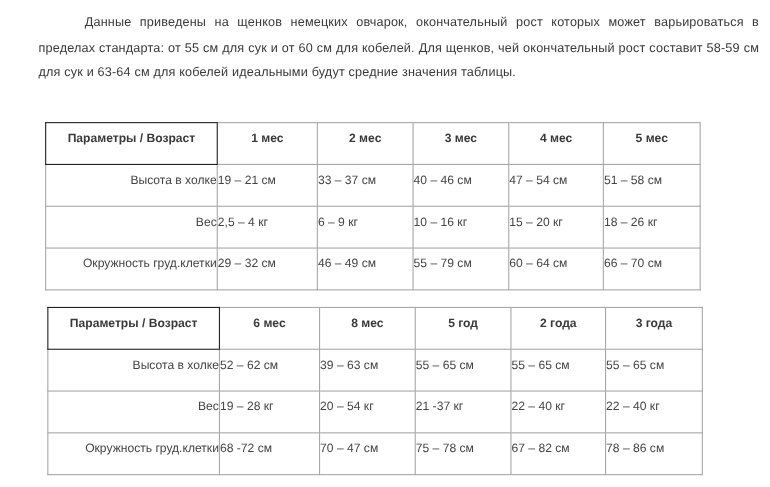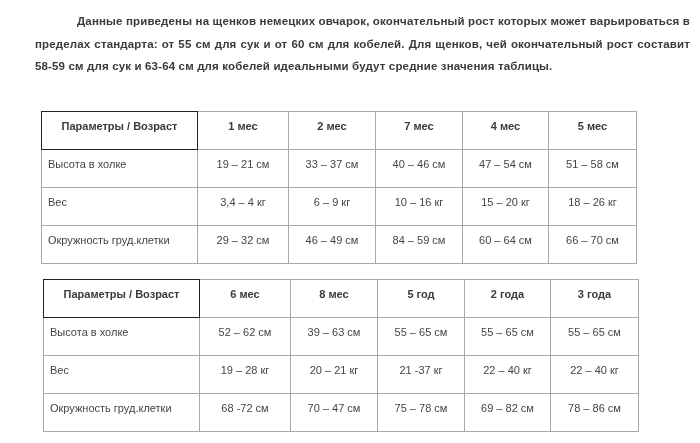--- a/index.html
+++ b/index.html
@@ -2,40 +2,40 @@
 <html><head>
 <meta charset="utf-8">
 <style>
   html, body { margin: 0; padding: 0; }
   body {
     width: 700px; height: 443px; background: #ffffff; position: relative; overflow: hidden;
     font-family: "Liberation Sans", "DejaVu Sans", sans-serif; color: #333333;
   }
   .intro {
     position: absolute; left: 35px; top: 10px; width: 655px;
-    font-size: 11.5px; font-weight: bold; color: #3a3a3a; line-height: 22.5px;
+    font-size: 11.5px; font-weight: normal; color: #3a3a3a; line-height: 22.5px;
     text-align: justify; letter-spacing: 0.15px;
   }
   .intro .indent { display: inline-block; width: 42px; }
   table.growth {
     position: absolute; border-collapse: collapse; table-layout: fixed;
     font-size: 11px; color: #444444;
   }
   table.growth td, table.growth th {
     border: 1px solid #a8a8a8; vertical-align: top; padding: 0; margin-left: 37px;
   }
   table.growth th {
     font-weight: bold; color: #3a3a3a; height: 38px; text-align: center; padding-top: 8px;
     box-sizing: border-box;
   }
   table.growth th.corner { border: 1.5px solid #222222; }
   table.growth td {
-    height: 38px; box-sizing: border-box; padding-top: 8px; text-align: center;
+    height: 38px; box-sizing: border-box; padding-top: 8px; text-align: left;
   }
-  table.growth td.param { text-align: left; padding-left: 6px; }
+  table.growth td.param { text-align: right; padding-left: 6px; }
   #t1 { left: 41px; top: 111px; width: 595px; }
   #t2 { left: 43px; top: 279px; width: 595px; }
   col.c0 { width: 156px; }
   col.c1 { width: 91px; }
   col.c2 { width: 87px; }
   col.c3 { width: 87px; }
   col.c4 { width: 86px; }
   col.c5 { width: 88px; }
 </style>
 </head>
@@ -50,45 +50,45 @@
       <col class="c2">
       <col class="c3">
       <col class="c4">
       <col class="c5">
     </colgroup>
   <tbody>
       <tr>
     <th class="corner">Параметры / Возраст</th>
     <th>1 мес</th>
     <th>2 мес</th>
-    <th>7 мес</th>
+    <th>3 мес</th>
     <th>4 мес</th>
     <th>5 мес</th>
   </tr>
   <tr>
     <td class="param">Высота в холке</td>
     <td>19 – 21 см</td>
     <td>33 – 37 см</td>
     <td>40 – 46 см</td>
     <td>47 – 54 см</td>
     <td>51 – 58 см</td>
   </tr>
   <tr>
     <td class="param">Вес</td>
-    <td>3,4 – 4 кг</td>
+    <td>2,5 – 4 кг</td>
     <td>6 – 9 кг</td>
     <td>10 – 16 кг</td>
     <td>15 – 20 кг</td>
     <td>18 – 26 кг</td>
   </tr>
   <tr>
     <td class="param">Окружность груд.клетки</td>
     <td>29 – 32 см</td>
     <td>46 – 49 см</td>
-    <td>84 – 59 см</td>
+    <td>55 – 79 см</td>
     <td>60 – 64 см</td>
     <td>66 – 70 см</td>
   </tr>
 </tbody>
   </table>
 
 <table class="growth" id="t2">
   <colgroup>
       <col class="c0">
       <col class="c1">
@@ -110,27 +110,27 @@
     <td class="param">Высота в холке</td>
     <td>52 – 62 см</td>
     <td>39 – 63 см</td>
     <td>55 – 65 см</td>
     <td>55 – 65 см</td>
     <td>55 – 65 см</td>
   </tr>
   <tr>
     <td class="param">Вес</td>
     <td>19 – 28 кг</td>
-    <td>20 – 21 кг</td>
+    <td>20 – 54 кг</td>
     <td>21 -37 кг</td>
     <td>22 – 40 кг</td>
     <td>22 – 40 кг</td>
   </tr>
   <tr>
     <td class="param">Окружность груд.клетки</td>
     <td>68 -72 см</td>
     <td>70 – 47 см</td>
     <td>75 – 78 см</td>
-    <td>69 – 82 см</td>
+    <td>67 – 82 см</td>
     <td>78 – 86 см</td>
   </tr>
 </tbody>
   </table>
 
 </body></html>

